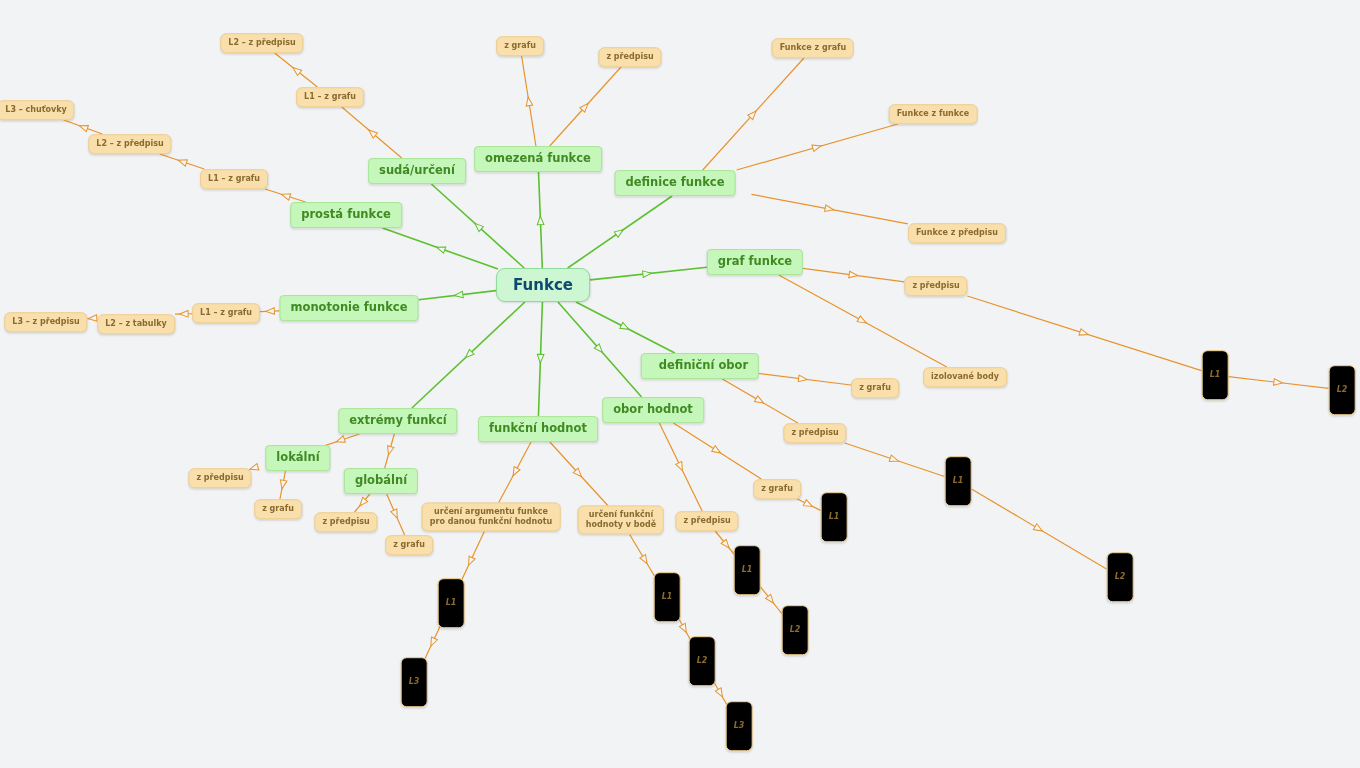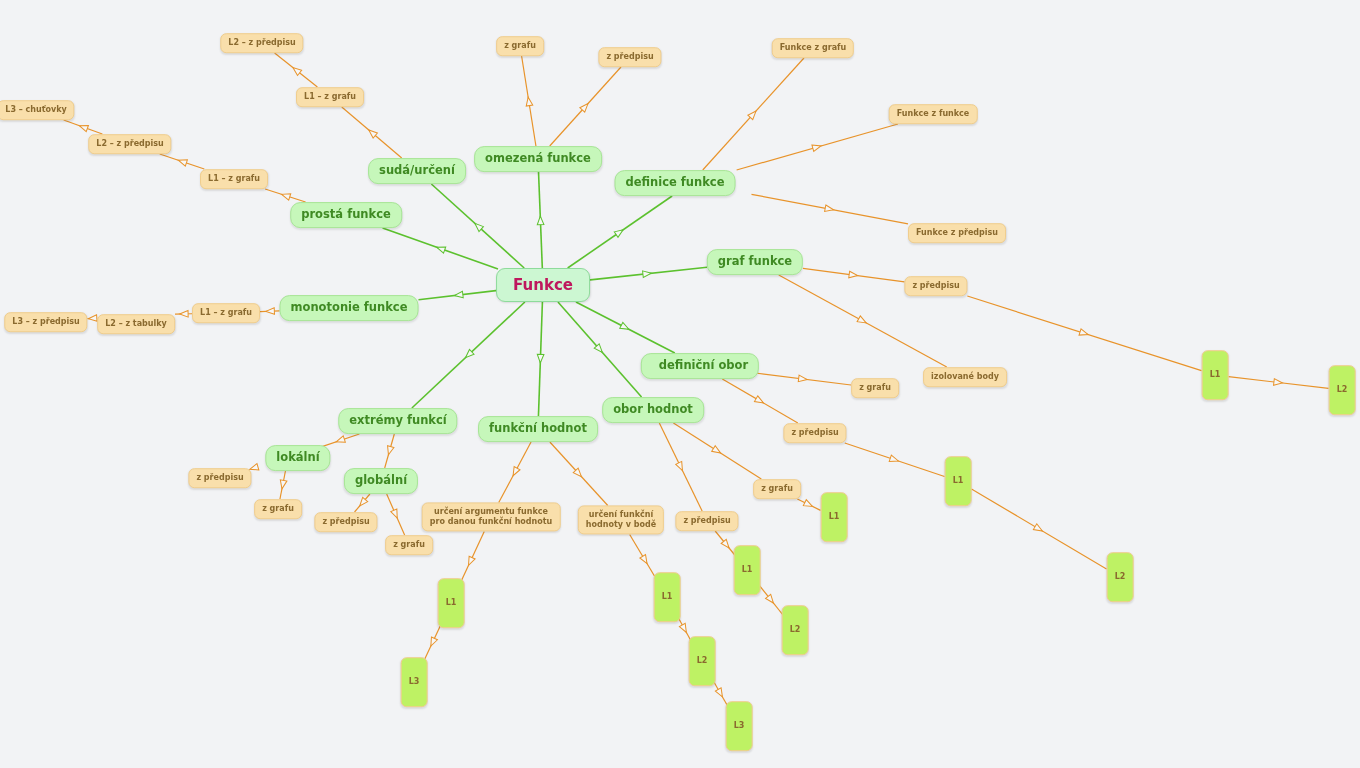--- a/index.html
+++ b/index.html
@@ -25,27 +25,27 @@
   }
   .node {
     position: absolute;
     transform: translate(-50%, -50%);
     box-sizing: border-box;
     display: flex;
     align-items: center;
     justify-content: center;
     text-align: center;
     white-space: pre;
-    border-radius: 10px;
+    border-radius: 4px;
     line-height: 1.2;
   }
   .node.root {
     background: #ccf7d2;
     border: 1px solid #8edb9b;
-    color: #be185d;
+    color: #0c4a6e;
     font-size: 15px;
     font-weight: bold;
     padding: 7px 16px;
     border-radius: 9px;
     box-shadow: 0 1px 2px rgba(0,0,0,0.10);
   }
   .node.main {
     background: #c6f7ba;
     border: 1px solid #a7e596;
     color: #3f8a23;
@@ -58,29 +58,30 @@
     background: #f9dfab;
     border: 1px solid #f0cd8c;
     color: #8a6a2f;
     font-size: 8px;
     font-weight: bold;
     padding: 4px 7px;
     border-radius: 6px;
     box-shadow: 0 1px 2px rgba(0,0,0,0.10);
   }
   .node.leaf {
-    background: #bef264;
+    background: #000000;
     border: 1px solid #f0cd8c;
     color: #8a6a2f;
     font-size: 8px;
     font-weight: bold;
     padding: 19px 7px;
     border-radius: 6px;
     min-width: 16px;
     box-shadow: 0 1px 2px rgba(0,0,0,0.10);
+    font-style: italic;
   }
 </style>
 </head>
 <body>
 
 <div id="canvas">
   <svg id="edge-layer" viewBox="0 0 1360 768" width="1360" height="768">
       <line x1="524.2105263157895" y1="268" x2="431.36842105263156" y2="184" stroke="#5cc12e" stroke-width="1.6"></line>
       <polygon points="-4.6,-3.312 3.9099999999999997,0 -4.6,3.312" fill="#f7f7f7" stroke="#5cc12e" stroke-width="1" transform="translate(477.7894736842105,226) rotate(-137.86240522611175)"></polygon>
       <line x1="542.3253968253969" y1="268" x2="538.515873015873" y2="172" stroke="#5cc12e" stroke-width="1.6"></line>

